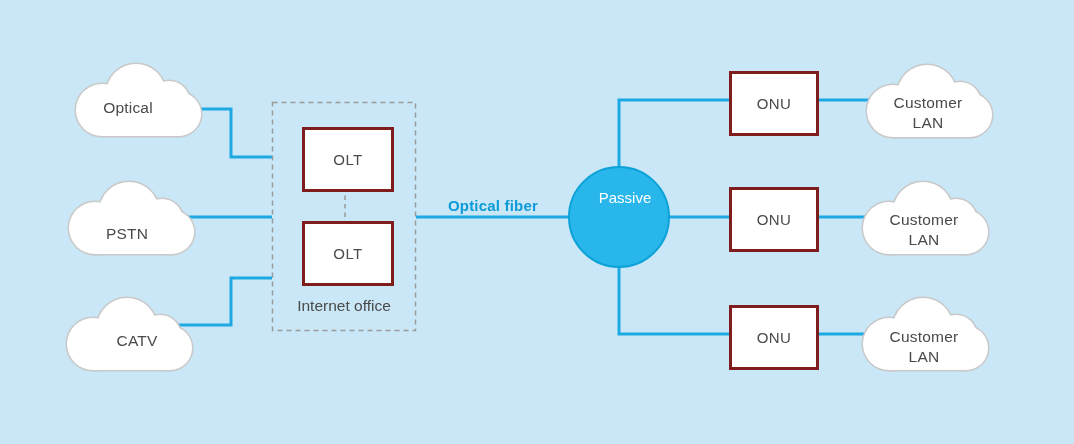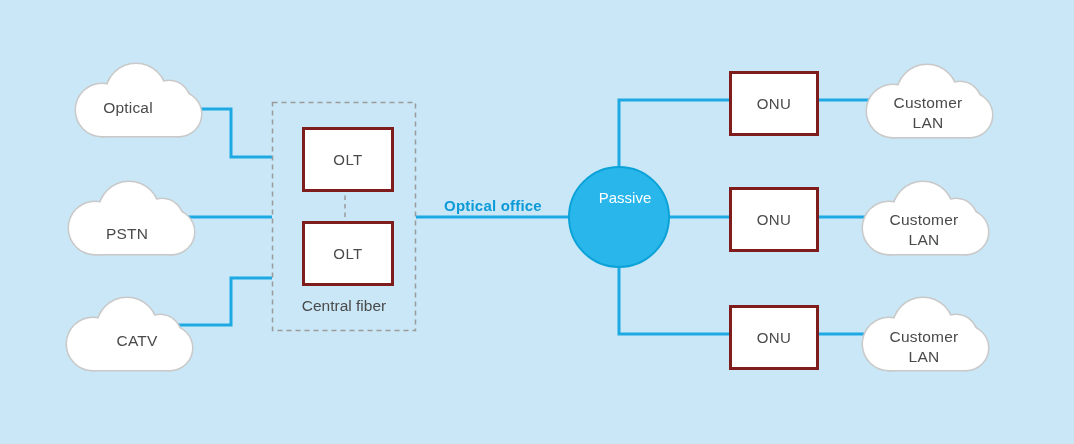--- a/index.html
+++ b/index.html
@@ -113,19 +113,19 @@
   </div>
   <div class="cloud-label" id="lbl-lan-middle">
     <span>Customer</span>
     <span>LAN</span>
   </div>
   <div class="cloud-label" id="lbl-lan-bottom">
     <span>Customer</span>
     <span>LAN</span>
   </div>
 
-  <div id="lbl-central-office">Central fiber</div>
-  <div id="lbl-fiber">Optical office</div>
+  <div id="lbl-central-office">Internet office</div>
+  <div id="lbl-fiber">Optical fiber</div>
   <div id="lbl-splitter">
     <span>Passive</span>
   </div>
 
 </div>
 
 </body></html>

